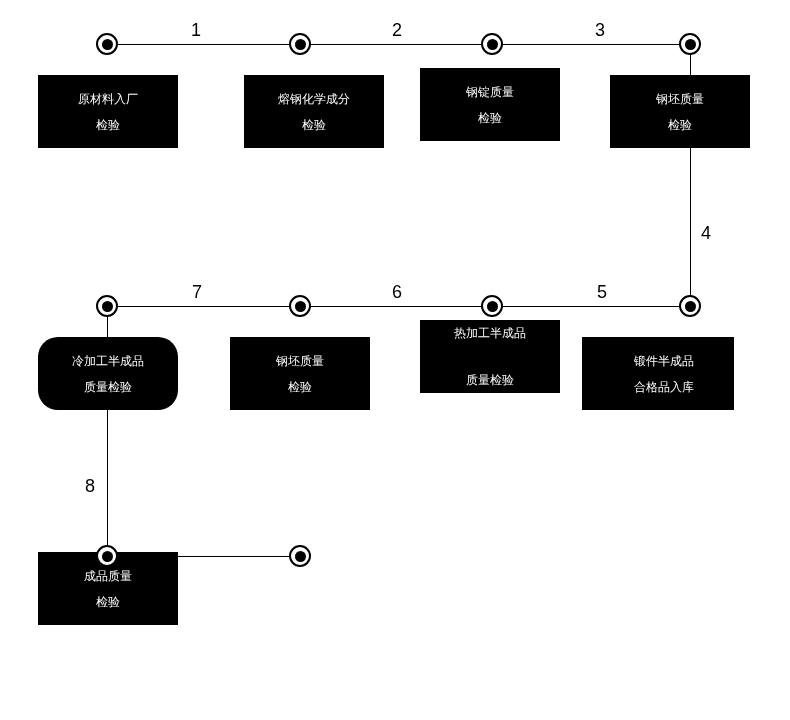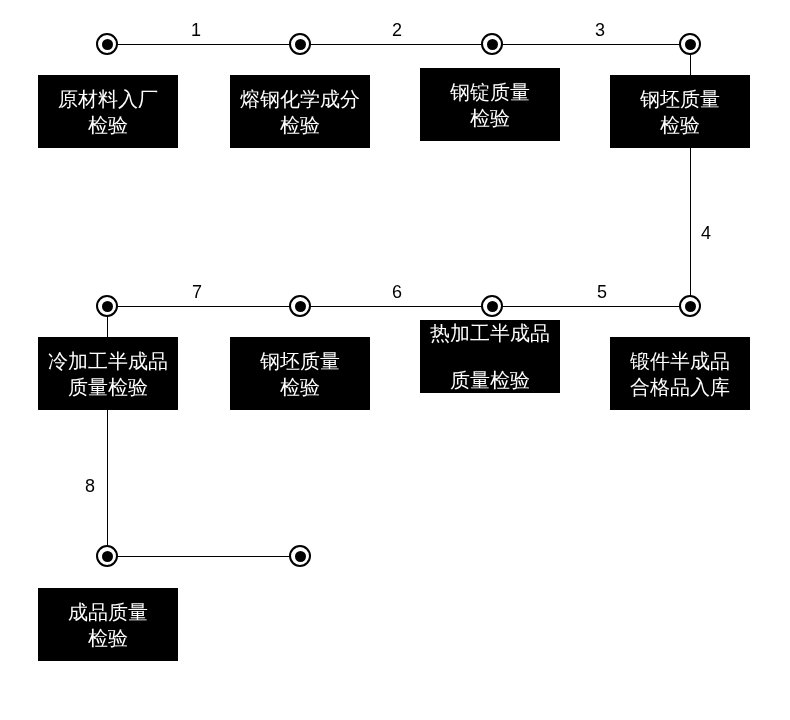--- a/index.html
+++ b/index.html
@@ -28,21 +28,21 @@
     position: absolute;
     width: 140px;
     height: 73px;
     background: #000000;
     color: #ffffff;
     display: flex;
     flex-direction: column;
     align-items: center;
     justify-content: center;
     text-align: center;
-    font-size: 20px;
+    font-size: 12px;
     line-height: 26px;
     z-index: 2;
   }
   .station span:empty { display: none; }
   
   .node {
     position: absolute;
     width: 18px;
     height: 18px;
     border: 2px solid #000000;
@@ -119,48 +119,48 @@
       <span class="dot"></span>
     </div>
   <div class="node" style="left:289px; top:545px;">
       <span class="dot"></span>
     </div>
 
   <div class="station" style="left:38px; top:75px;">
     <span>原材料入厂</span>
     <span>检验</span>
   </div>
-  <div class="station" style="left:230px; top:75px;">
+  <div class="station" style="left:244px; top:75px;">
     <span>熔钢化学成分</span>
     <span>检验</span>
   </div>
   <div class="station" style="left:420px; top:68px;">
     <span>钢锭质量</span>
     <span>检验</span>
   </div>
   <div class="station" style="left:610px; top:75px;">
     <span>钢坯质量</span>
     <span>检验</span>
   </div>
 
-  <div class="station" style="left:38px; top:337px;">
+  <div class="station" style="left:38px; top:337px;border-radius:20px;">
     <span>冷加工半成品</span>
     <span>质量检验</span>
   </div>
   <div class="station" style="left:230px; top:337px;">
     <span>钢坯质量</span>
     <span>检验</span>
   </div>
   <div class="station" style="left:420px; top:320px;gap:21px;">
     <span>热加工半成品</span>
     <span>质量检验</span>
   </div>
-  <div class="station" style="left:610px; top:337px;">
+  <div class="station" style="left:582px; top:337px;padding-left:12px;">
     <span>锻件半成品</span>
     <span>合格品入库</span>
   </div>
 
-  <div class="station" style="left:38px; top:588px;">
+  <div class="station" style="left:38px; top:552px;">
     <span>成品质量</span>
     <span>检验</span>
   </div>
 
 </div>
 
 </body></html>

